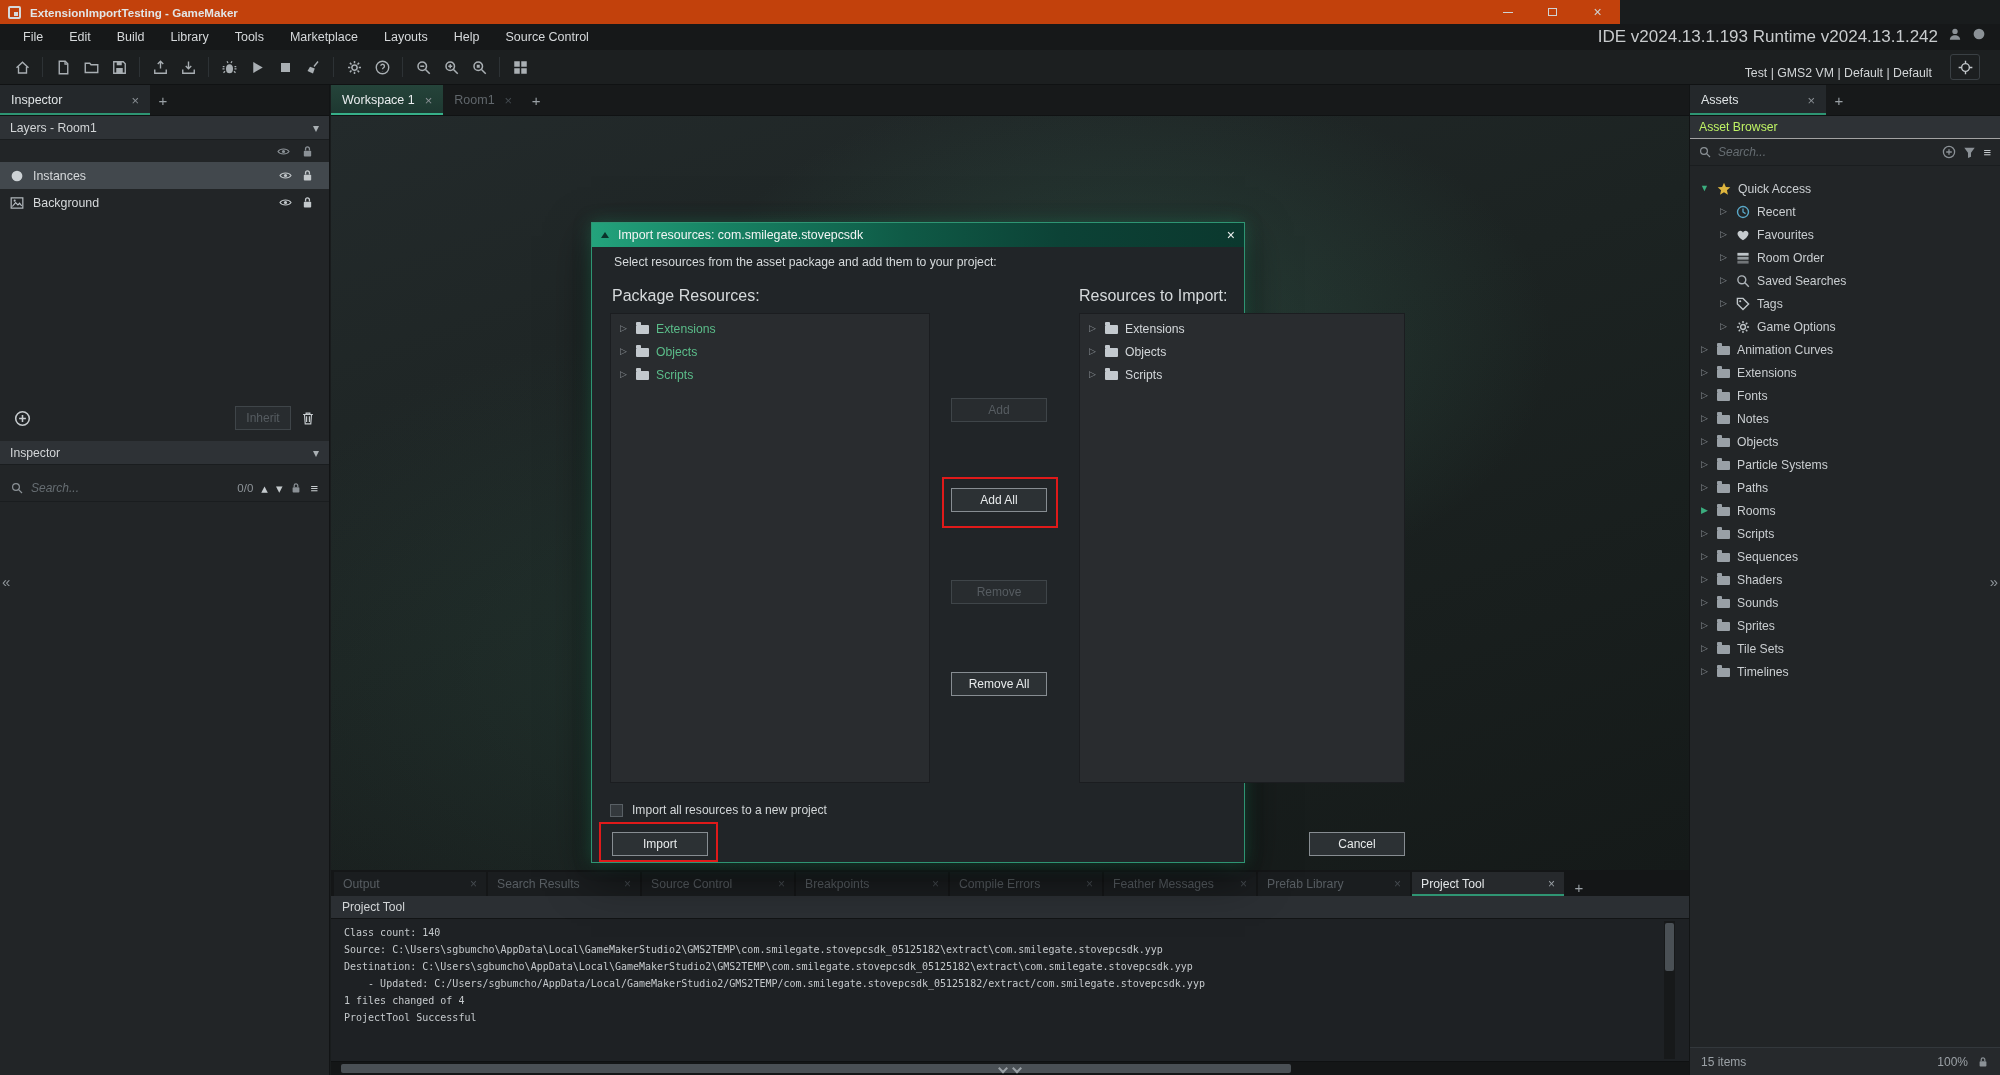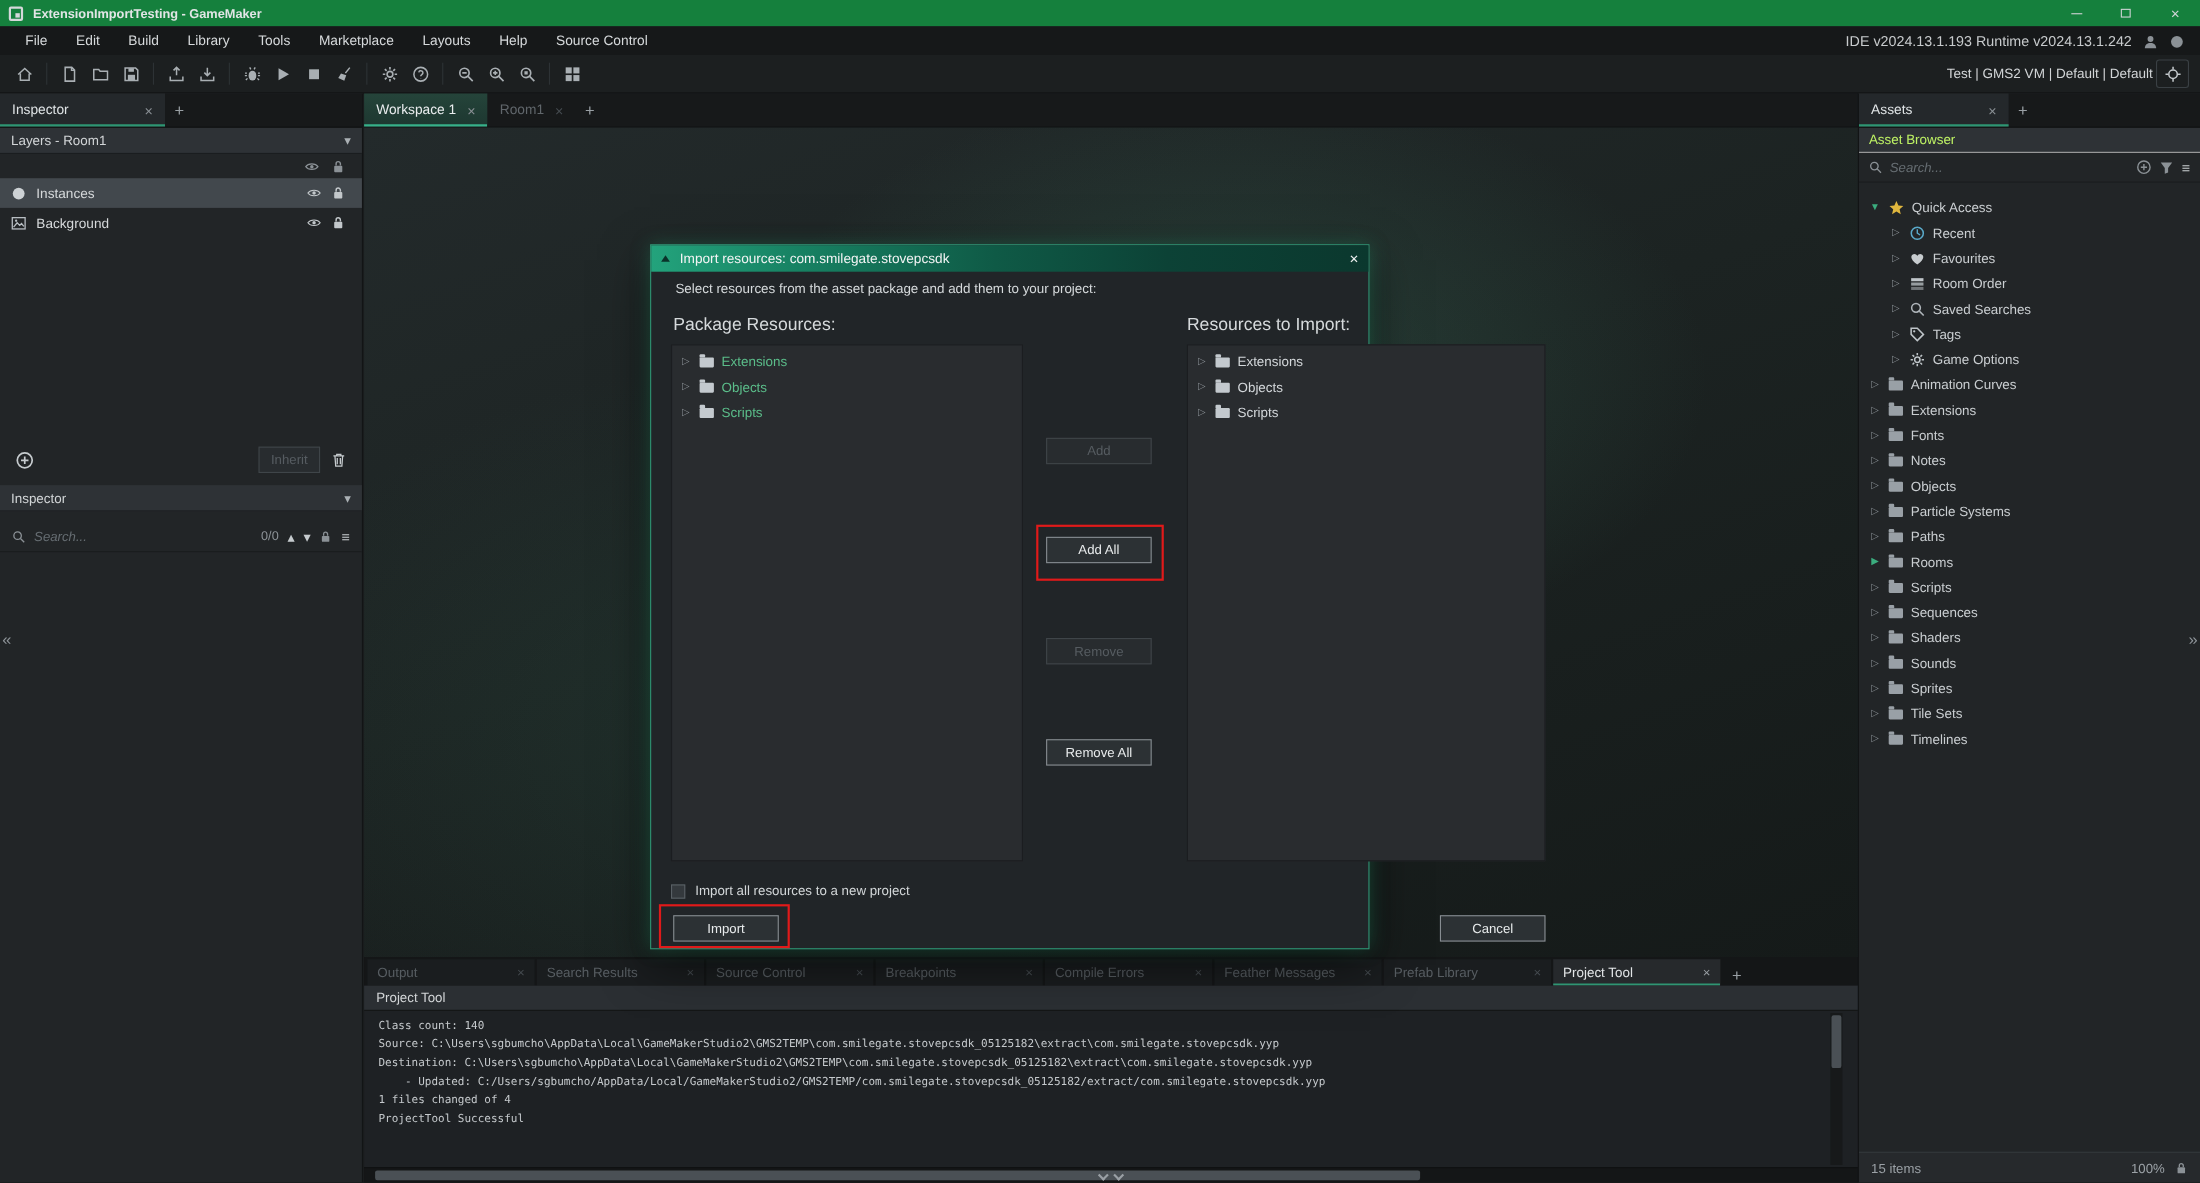--- a/index.html
+++ b/index.html
@@ -14,41 +14,41 @@
   .g-burger::before{content:"≡"} .g-laquo::before{content:"«"} .g-raquo::before{content:"»"}
 
   .ic{width:15px;height:15px;display:block}
   .ic12{width:12px;height:12px;display:block}
   .ic13{width:13px;height:13px;display:block}
   .ic14{width:14px;height:14px;display:block}
   .ic16{width:17px;height:17px;display:block}
   .dim{color:#8b9196}
 
   
-  .titlebar{position:absolute;left:0;top:0;width:2000px;height:24px;background:#15803d;display:flex;align-items:center;padding-left:8px}
+  .titlebar{position:absolute;left:0;top:0;width:1620px;height:24px;background:#c2410c;display:flex;align-items:center;padding-left:8px}
   .gm-logo{width:13px;height:13px;border:2px solid #d5d8da;border-radius:2px;position:relative;flex:none}
   .gm-logo::after{content:"";position:absolute;right:1px;bottom:1px;width:4px;height:4px;background:#d5d8da}
   .tb-title{margin-left:9px;font-size:11.6px;color:#e2e5e6;font-weight:bold}
   .win-controls{margin-left:auto;display:flex;height:100%}
   .win-btn{width:45px;height:100%;display:flex;align-items:center;justify-content:center;color:#cfd3d5}
   .min-glyph{width:10px;border-top:1px solid #cfd3d5;display:block}
   .max-glyph{width:9px;height:8px;border:1px solid #cfd3d5;display:block}
   .x-glyph{font-size:14px;line-height:1}
 
   
   .menubar{position:absolute;left:0;top:24px;width:2000px;height:26px;background:#161819;display:flex;align-items:center;padding:0 10px}
   .menu-items{display:flex;align-items:center}
   .menu-item{padding:0 13px;font-size:12.5px;color:#d6d9db;line-height:26px}
-  .menu-right{margin-left:auto;display:flex;align-items:flex-end;gap:10px;font-size:13px;color:#c8cbcd;padding-right:4px}
+  .menu-right{margin-left:auto;display:flex;align-items:flex-start;gap:10px;font-size:17px;color:#c8cbcd;padding-right:4px}
 
   
   .toolbar{position:absolute;left:0;top:50px;width:2000px;height:35px;background:#1c1f20;border-bottom:1px solid #101213;display:flex;align-items:center;padding-left:8px}
   .tb-btn{width:28px;height:27px;display:flex;align-items:center;justify-content:center;color:#a9afb3;border-radius:3px;flex:none}
   .tb-sep{width:1px;height:20px;background:#2d3235;margin:0 6px;flex:none}
-  .tb-right{margin-left:auto;display:flex;align-items:center;gap:3px;padding-right:10px}
+  .tb-right{margin-left:auto;display:flex;align-items:flex-end;gap:18px;padding-right:20px}
   .target-text{font-size:12.3px;color:#d2d5d7}
   .target-btn{border:1px solid #3a4044;border-radius:3px;width:30px;height:26px;display:flex;align-items:center;justify-content:center;color:#c3c8cb}
 
   
   .tabbar{height:31px;background:#17191a;display:flex;align-items:stretch;border-bottom:1px solid #101213;position:relative}
   .tab{display:flex;align-items:center;gap:10px;padding:0 11px;color:#60666b;font-size:12.5px}
   .tab.active{background:#24282b;color:#dfe3e5;box-shadow:inset 0 -2px 0 #2e9573}
   .tab.ws.active{background:linear-gradient(180deg,#25443a,#1d3730);box-shadow:inset 0 -2px 0 #37b089;color:#e9ecee}
   .tab-x{color:#8a9095;font-size:13px}
   .tab.ws:not(.active) .tab-x{color:#454b50}

